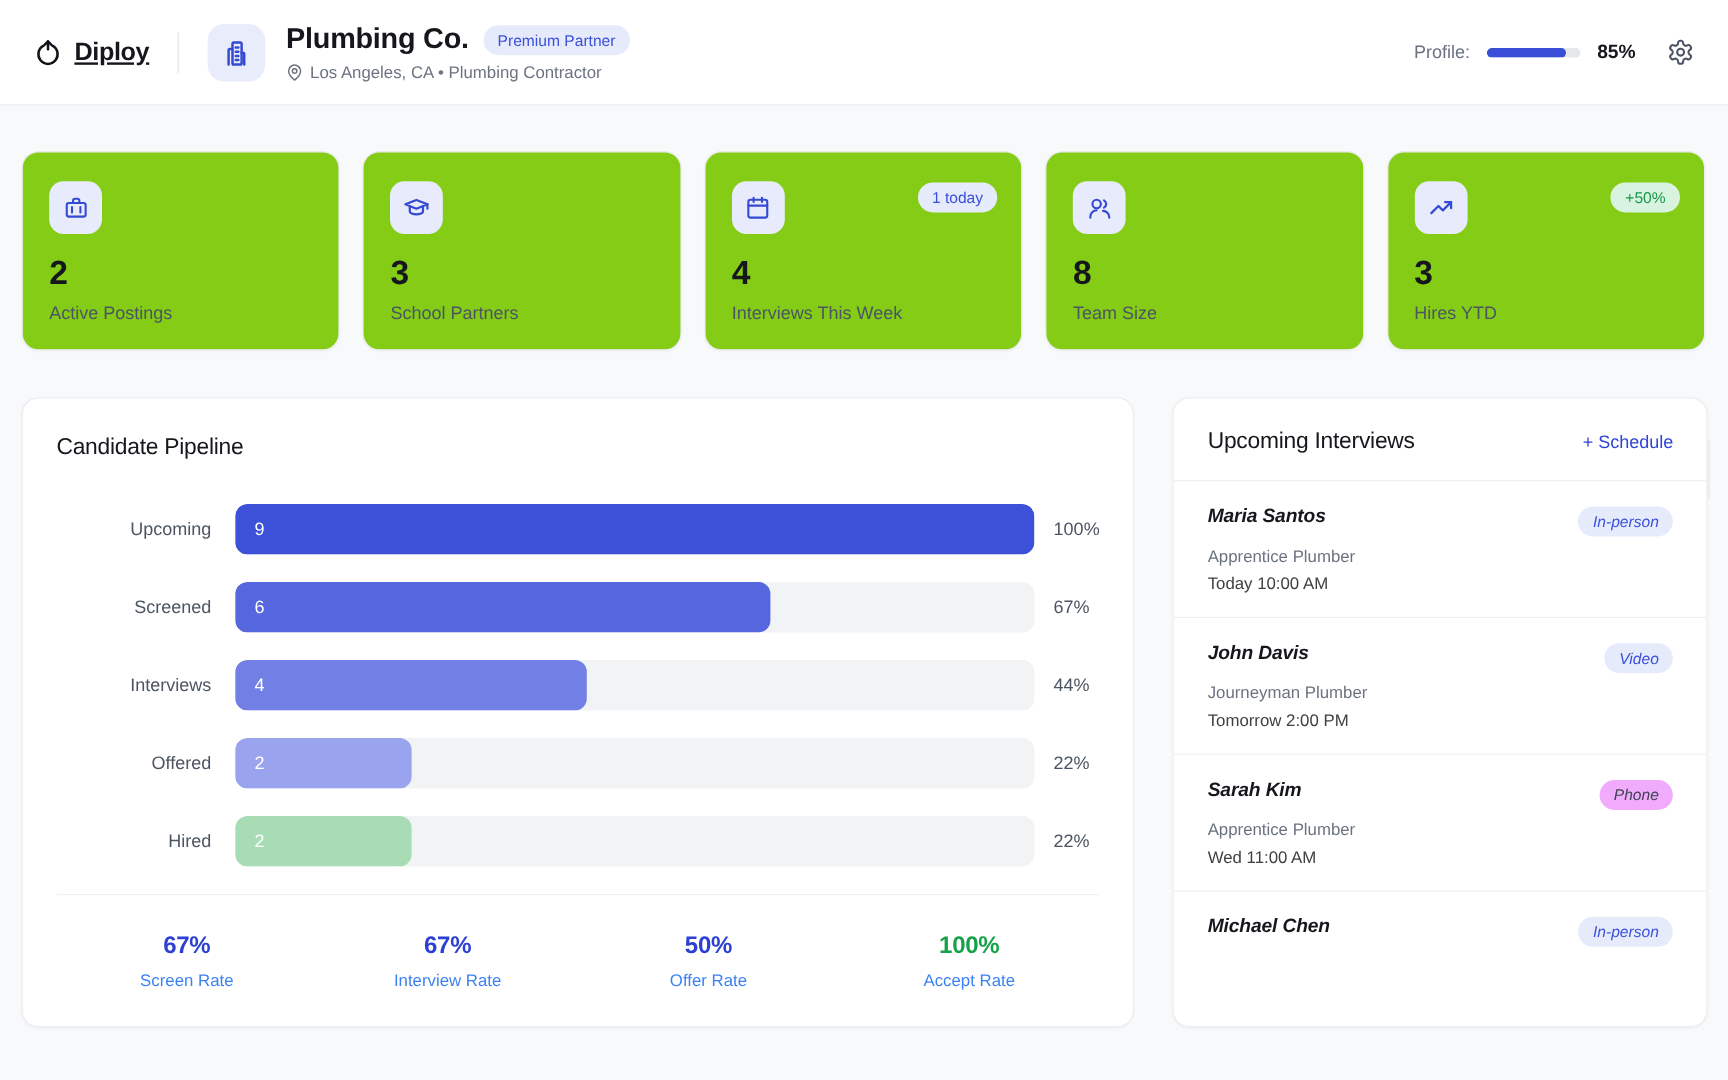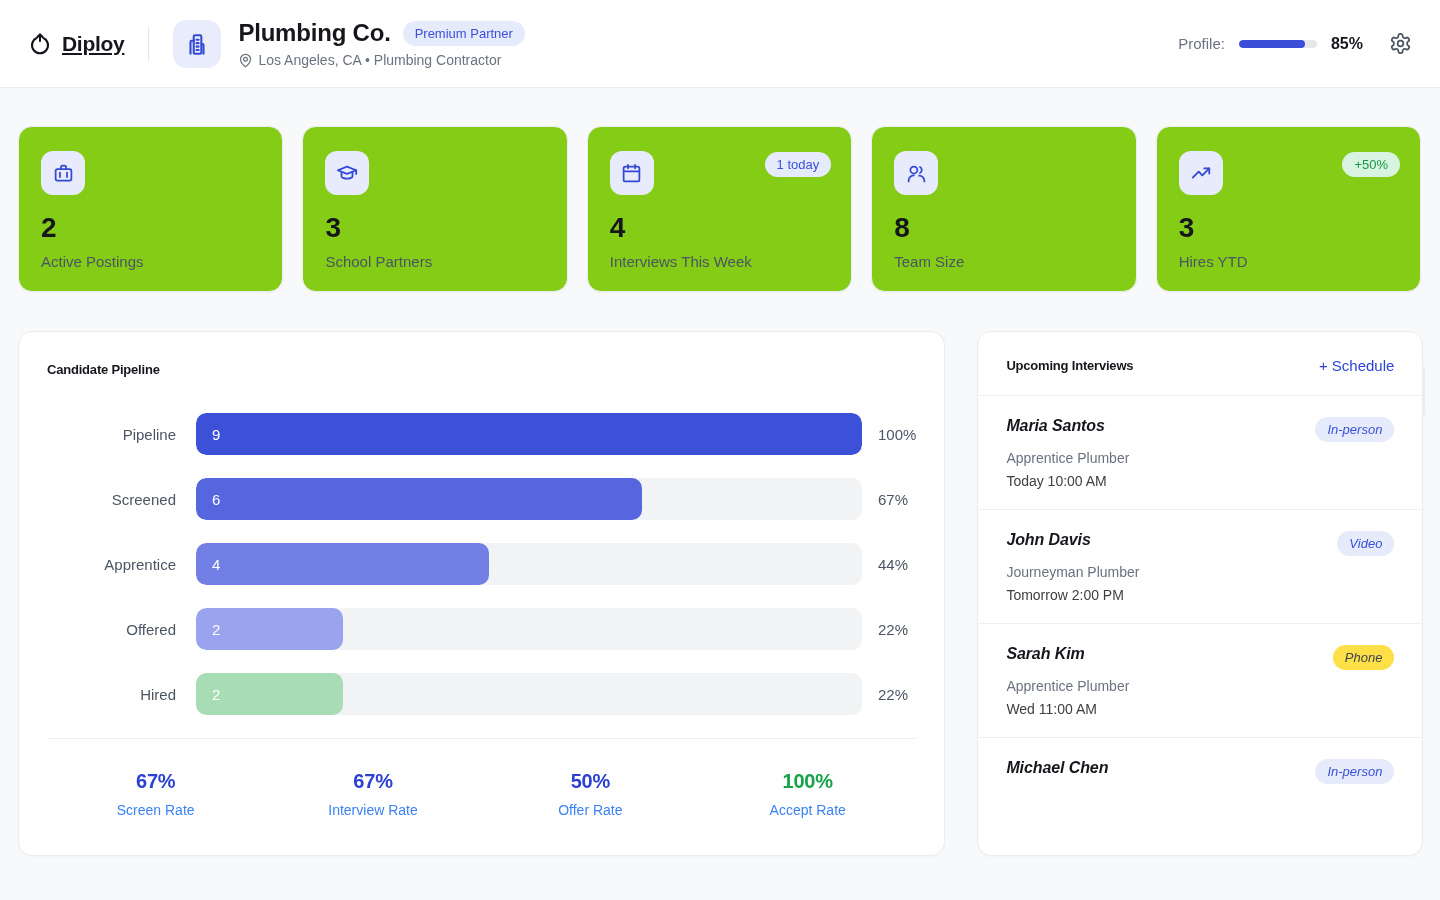--- a/index.html
+++ b/index.html
@@ -25,21 +25,21 @@
     display: flex; align-items: center; justify-content: center; color: #3449d4;
   }
   .company-line1 { display: flex; align-items: center; gap: 12px; }
   .company-name { font-size: 24px; font-weight: bold; letter-spacing: -0.2px; }
   .pill {
     display: inline-block; font-size: 13px; padding: 5px 12px; border-radius: 999px;
     white-space: nowrap;
   }
   .pill-blue { background: #e6ebfc; color: #3b50da; }
   .pill-green { background: #d9f3e1; color: #189a49; }
-  .pill-gray { background: #fde047; color: #3f4450; }
+  .pill-gray { background: #f0abfc; color: #3f4450; }
   .company-meta { display: flex; align-items: center; gap: 5px; margin-top: 5px;
     color: #6b7280; font-size: 14px; }
   .header-right { display: flex; align-items: center; gap: 14px; }
   .profile-label { color: #6b7280; font-size: 15px; }
   .progress-track { width: 78px; height: 8px; border-radius: 999px; background: #e5e7eb; overflow: hidden; }
   .progress-fill { height: 100%; border-radius: 999px; }
   .profile-pct { font-size: 16px; font-weight: bold; }
   .gear-btn { color: #4b5563; margin-left: 12px; cursor: pointer; display: flex; align-items: center; }
   
   .content { padding: 0 19px 0 18px; }
@@ -57,21 +57,21 @@
   .stat-badge { position: absolute; top: 25px; right: 20px; }
   .stat-value { font-size: 28px; font-weight: bold; line-height: 1; letter-spacing: -0.5px; }
   .stat-label { font-size: 15px; color: #4b5563; margin-top: 11px; }
   
   .main-row { display: flex; gap: 32px; margin-top: 39px; align-items: flex-start; }
   .panel {
     background: #ffffff; border: 1px solid #ebedf0; border-radius: 14px;
     box-shadow: 0 1px 2px rgba(16,24,40,0.03);
   }
   .pipeline-panel { flex: 1; height: 525px; padding: 30px 28px 28px 28px; }
-  .panel-title { font-size: 13px; font-weight: bold; letter-spacing: -0.2px; }
+  .panel-title { font-size: 19px; font-weight: normal; letter-spacing: -0.2px; }
   .stage-rows { margin-top: 36px; }
   .stage-row { display: flex; align-items: center; margin-bottom: 23px; }
   .stage-label { width: 149px; padding-right: 20px; text-align: right;
     font-size: 15px; color: #4b5563; flex: 0 0 149px; }
   .stage-track { flex: 0 0 666px; height: 42px; background: #f2f3f5; border-radius: 10px; overflow: hidden; }
   .stage-fill { height: 100%; border-radius: 10px; display: flex; align-items: center;
     color: #ffffff; font-size: 15px; padding-left: 16px; min-width: 36px; }
   .stage-pct { margin-left: 16px; font-size: 15px; color: #4b5563; }
   .pipeline-divider { height: 1px; background: #eef0f2; margin-top: 17px; }
   .rates-row { display: flex; margin-top: 31px; }
@@ -228,35 +228,35 @@
     </div>
   </div>
 
   <div class="main-row">
 
     <div class="panel pipeline-panel">
       <div class="panel-title">Candidate Pipeline</div>
 
       <div class="stage-rows">
         <div class="stage-row">
-          <div class="stage-label">Pipeline</div>
+          <div class="stage-label">Upcoming</div>
           <div class="stage-track">
             <div class="stage-fill" style="width: 100%; background: rgb(60, 80, 216);">9</div>
           </div>
           <div class="stage-pct">100%</div>
         </div>
         <div class="stage-row">
           <div class="stage-label">Screened</div>
           <div class="stage-track">
             <div class="stage-fill" style="width: 67%; background: rgb(85, 102, 222);">6</div>
           </div>
           <div class="stage-pct">67%</div>
         </div>
         <div class="stage-row">
-          <div class="stage-label">Apprentice</div>
+          <div class="stage-label">Interviews</div>
           <div class="stage-track">
             <div class="stage-fill" style="width: 44%; background: rgb(114, 128, 230);">4</div>
           </div>
           <div class="stage-pct">44%</div>
         </div>
         <div class="stage-row">
           <div class="stage-label">Offered</div>
           <div class="stage-track">
             <div class="stage-fill" style="width: 22%; background: rgb(153, 163, 238);">2</div>
           </div>

